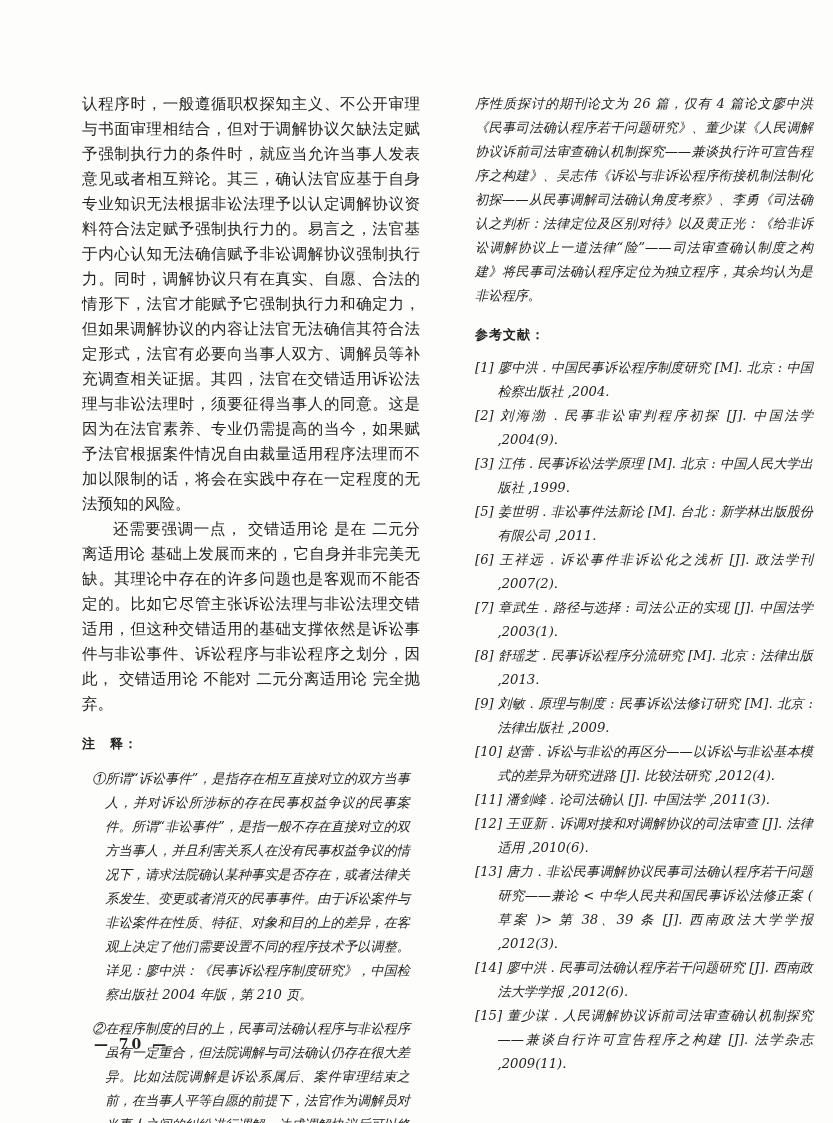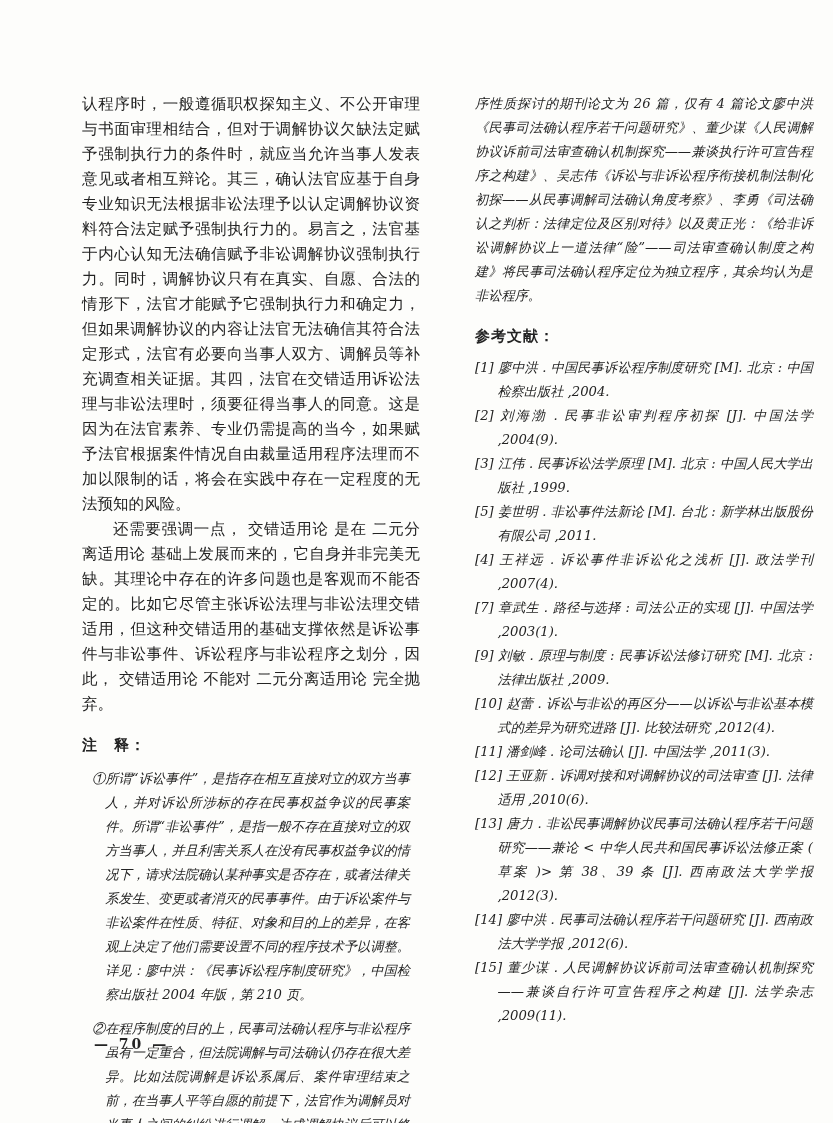--- a/index.html
+++ b/index.html
@@ -34,24 +34,24 @@
 
   .kai {
     font-family: "DejaVu Serif", "Liberation Serif", serif;
     font-style: italic;
     font-size: 13.2px;
     line-height: 24px;
     text-align: justify;
   }
 
   .sec-heading {
-    font-family: Liberation Sans, sans-serif;
+    font-family: Liberation Mono, monospace;
     font-style: normal;
     font-weight: bold;
-    font-size: 15px;
+    font-size: 13px;
     letter-spacing: 1px;
     margin: 16px 0 8px 0;
   }
 
   .note-item {
     margin: 10px;
     padding-left: 1em;
     text-indent: -1em;
   }
   .ref-item {
@@ -95,22 +95,23 @@
     <div class="kai">
       <p class="note-cont">序性质探讨的期刊论文为 26 篇，仅有 4 篇论文廖中洪《民事司法确认程序若干问题研究》、董少谋《人民调解协议诉前司法审查确认机制探究——兼谈执行许可宣告程序之构建》、吴志伟《诉讼与非诉讼程序衔接机制法制化初探——从民事调解司法确认角度考察》、李勇《司法确认之判析：法律定位及区别对待》以及黄正光：《给非诉讼调解协议上一道法律“险”——司法审查确认制度之构建》将民事司法确认程序定位为独立程序，其余均认为是非讼程序。</p>
     </div>
 
     <div class="kai">
       <div class="sec-heading">参考文献：</div>
       <p class="ref-item">[1] 廖中洪 . 中国民事诉讼程序制度研究 [M]. 北京 : 中国检察出版社 ,2004.</p>
       <p class="ref-item">[2] 刘海渤 . 民事非讼审判程序初探 [J]. 中国法学 ,2004(9).</p>
       <p class="ref-item">[3] 江伟 . 民事诉讼法学原理 [M]. 北京 : 中国人民大学出版社 ,1999.</p>
       <p class="ref-item">[5] 姜世明 . 非讼事件法新论 [M]. 台北 : 新学林出版股份有限公司 ,2011.</p>
-      <p class="ref-item">[4] 王祥远 . 诉讼事件非诉讼化之浅析 [J]. 政法学刊 ,2007(4).</p>
+      <p class="ref-item">[6] 王祥远 . 诉讼事件非诉讼化之浅析 [J]. 政法学刊 ,2007(2).</p>
       <p class="ref-item">[7] 章武生 . 路径与选择 : 司法公正的实现 [J]. 中国法学 ,2003(1).</p>
+      <p class="ref-item">[8] 舒瑶芝 . 民事诉讼程序分流研究 [M]. 北京 : 法律出版 ,2013.</p>
       <p class="ref-item">[9] 刘敏 . 原理与制度 : 民事诉讼法修订研究 [M]. 北京 : 法律出版社 ,2009.</p>
       <p class="ref-item">[10] 赵蕾 . 诉讼与非讼的再区分——以诉讼与非讼基本模式的差异为研究进路 [J]. 比较法研究 ,2012(4).</p>
       <p class="ref-item">[11] 潘剑峰 . 论司法确认 [J]. 中国法学 ,2011(3).</p>
       <p class="ref-item">[12] 王亚新 . 诉调对接和对调解协议的司法审查 [J]. 法律适用 ,2010(6).</p>
       <p class="ref-item">[13] 唐力 . 非讼民事调解协议民事司法确认程序若干问题研究——兼论 &lt; 中华人民共和国民事诉讼法修正案 ( 草案 )&gt; 第 38、39 条 [J]. 西南政法大学学报 ,2012(3).</p>
       <p class="ref-item">[14] 廖中洪 . 民事司法确认程序若干问题研究 [J]. 西南政法大学学报 ,2012(6).</p>
       <p class="ref-item">[15] 董少谋 . 人民调解协议诉前司法审查确认机制探究——兼谈自行许可宣告程序之构建 [J]. 法学杂志 ,2009(11).</p>
 
     </div>
 

